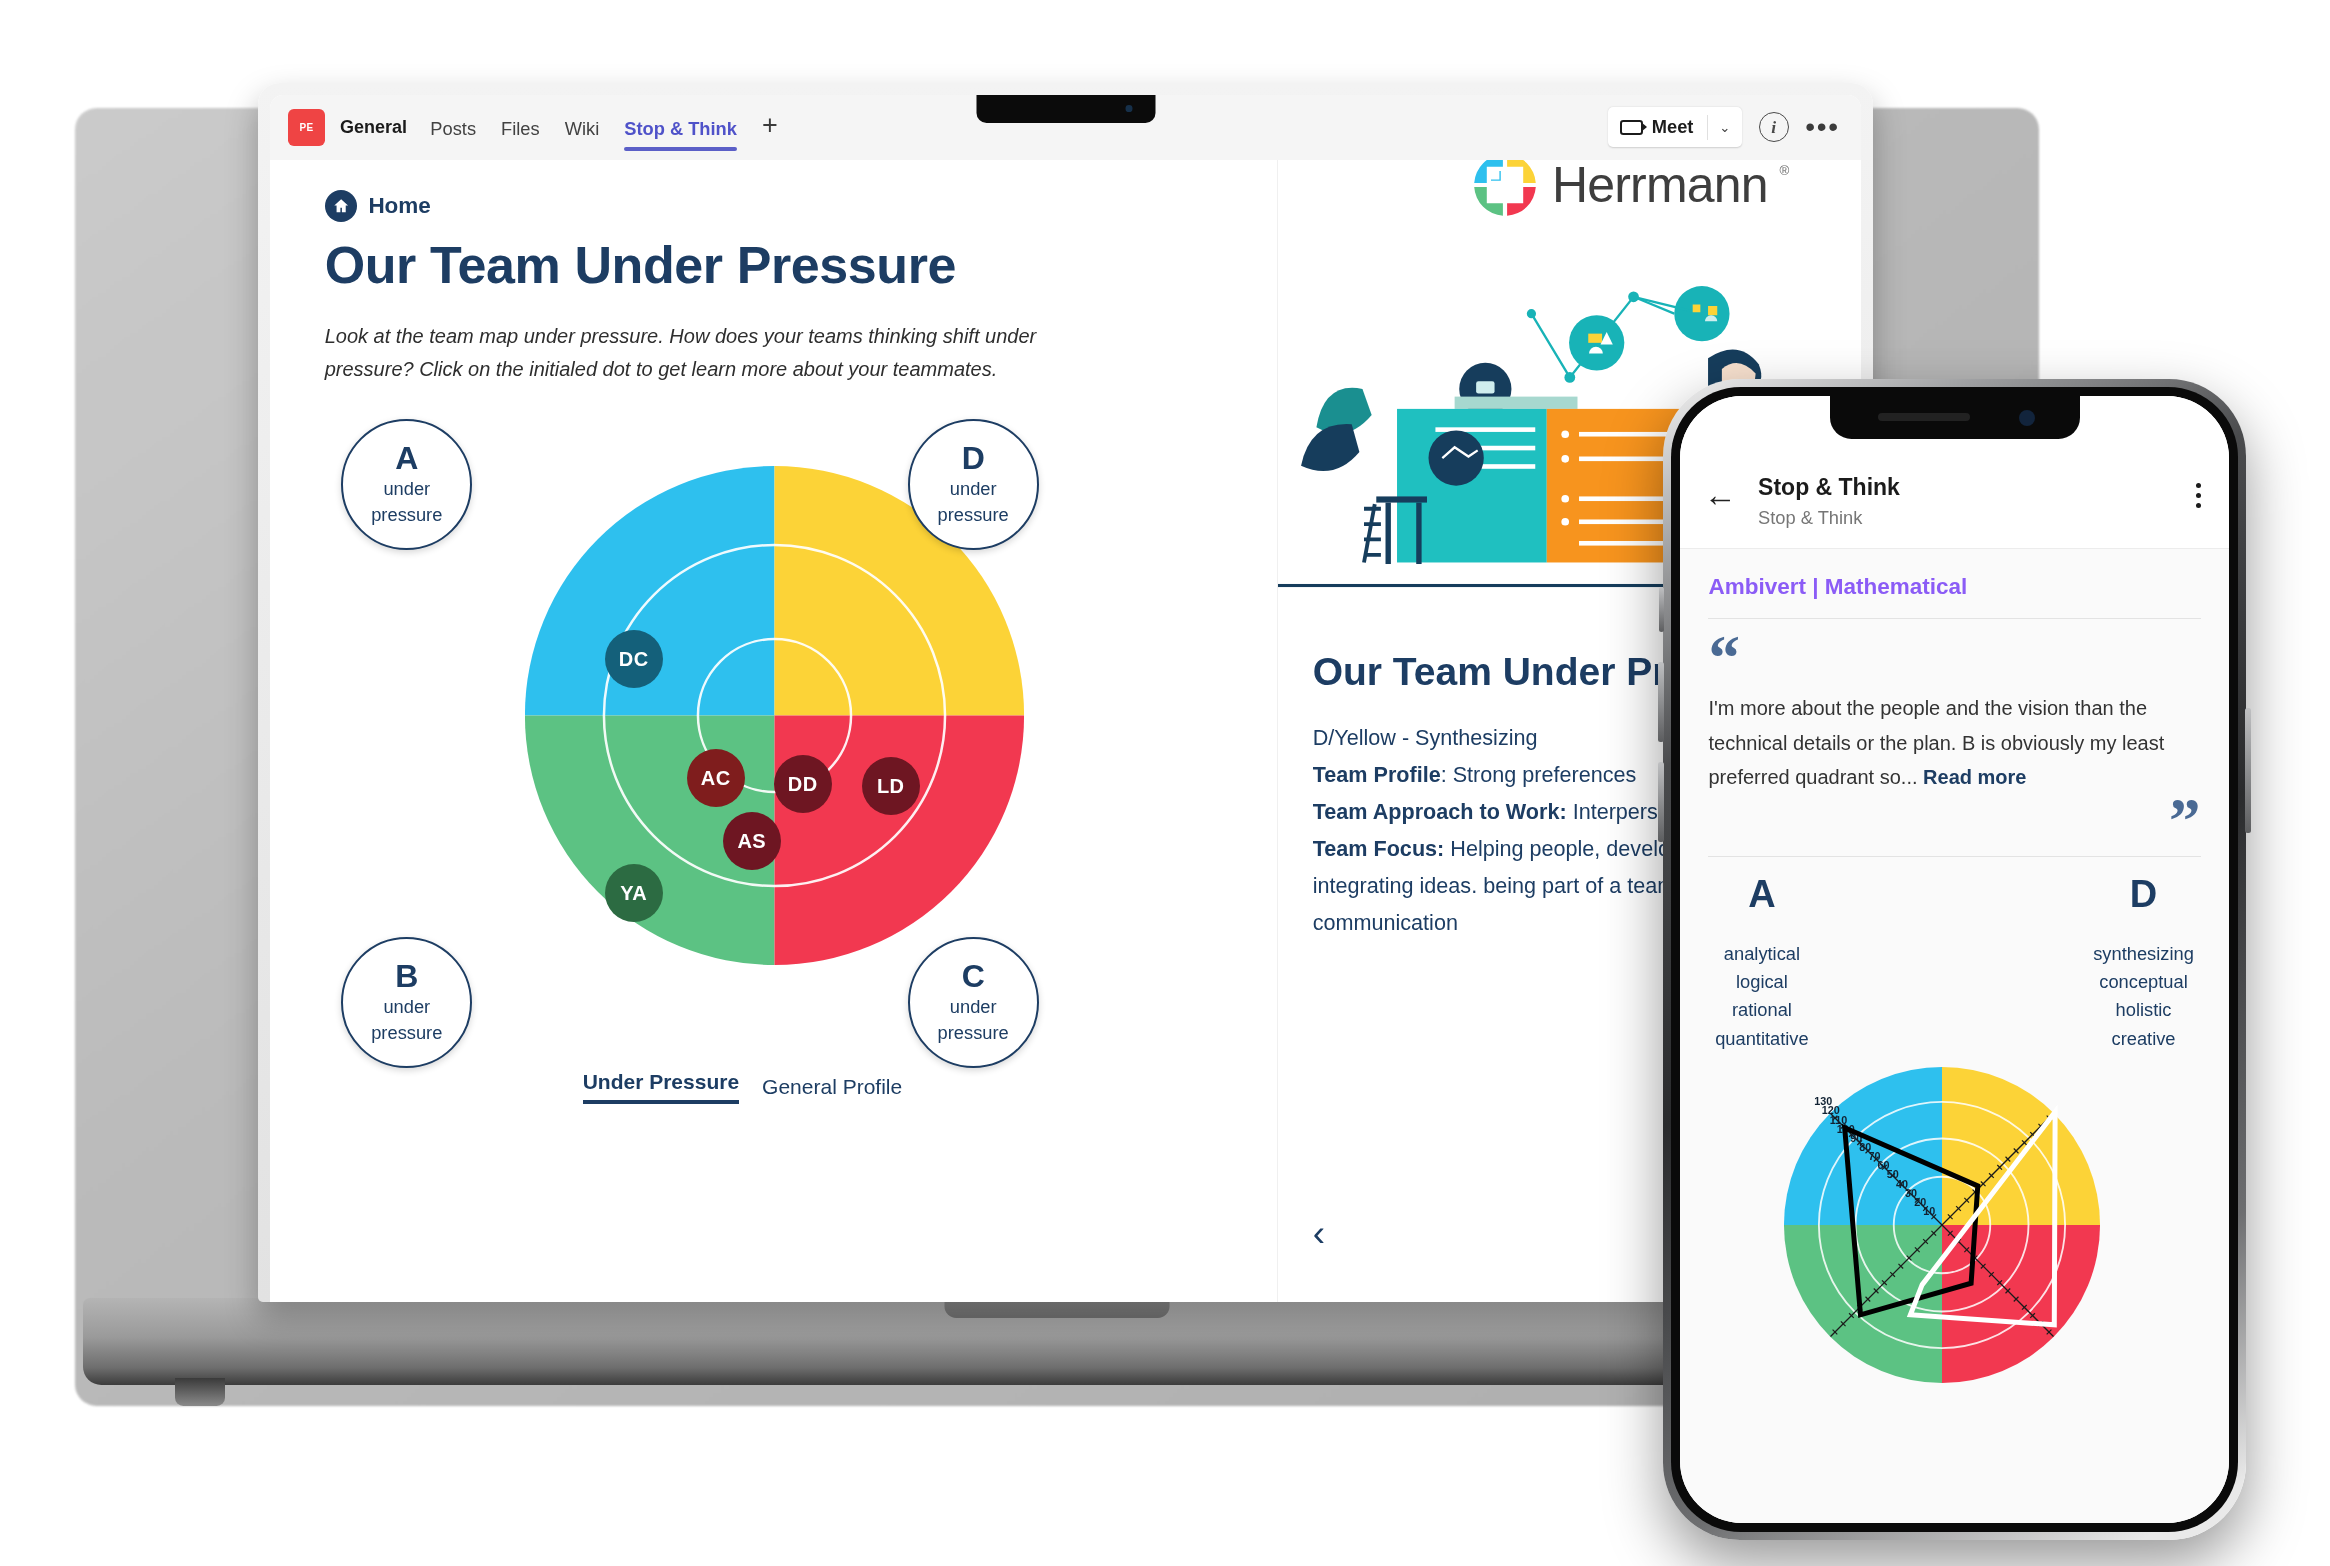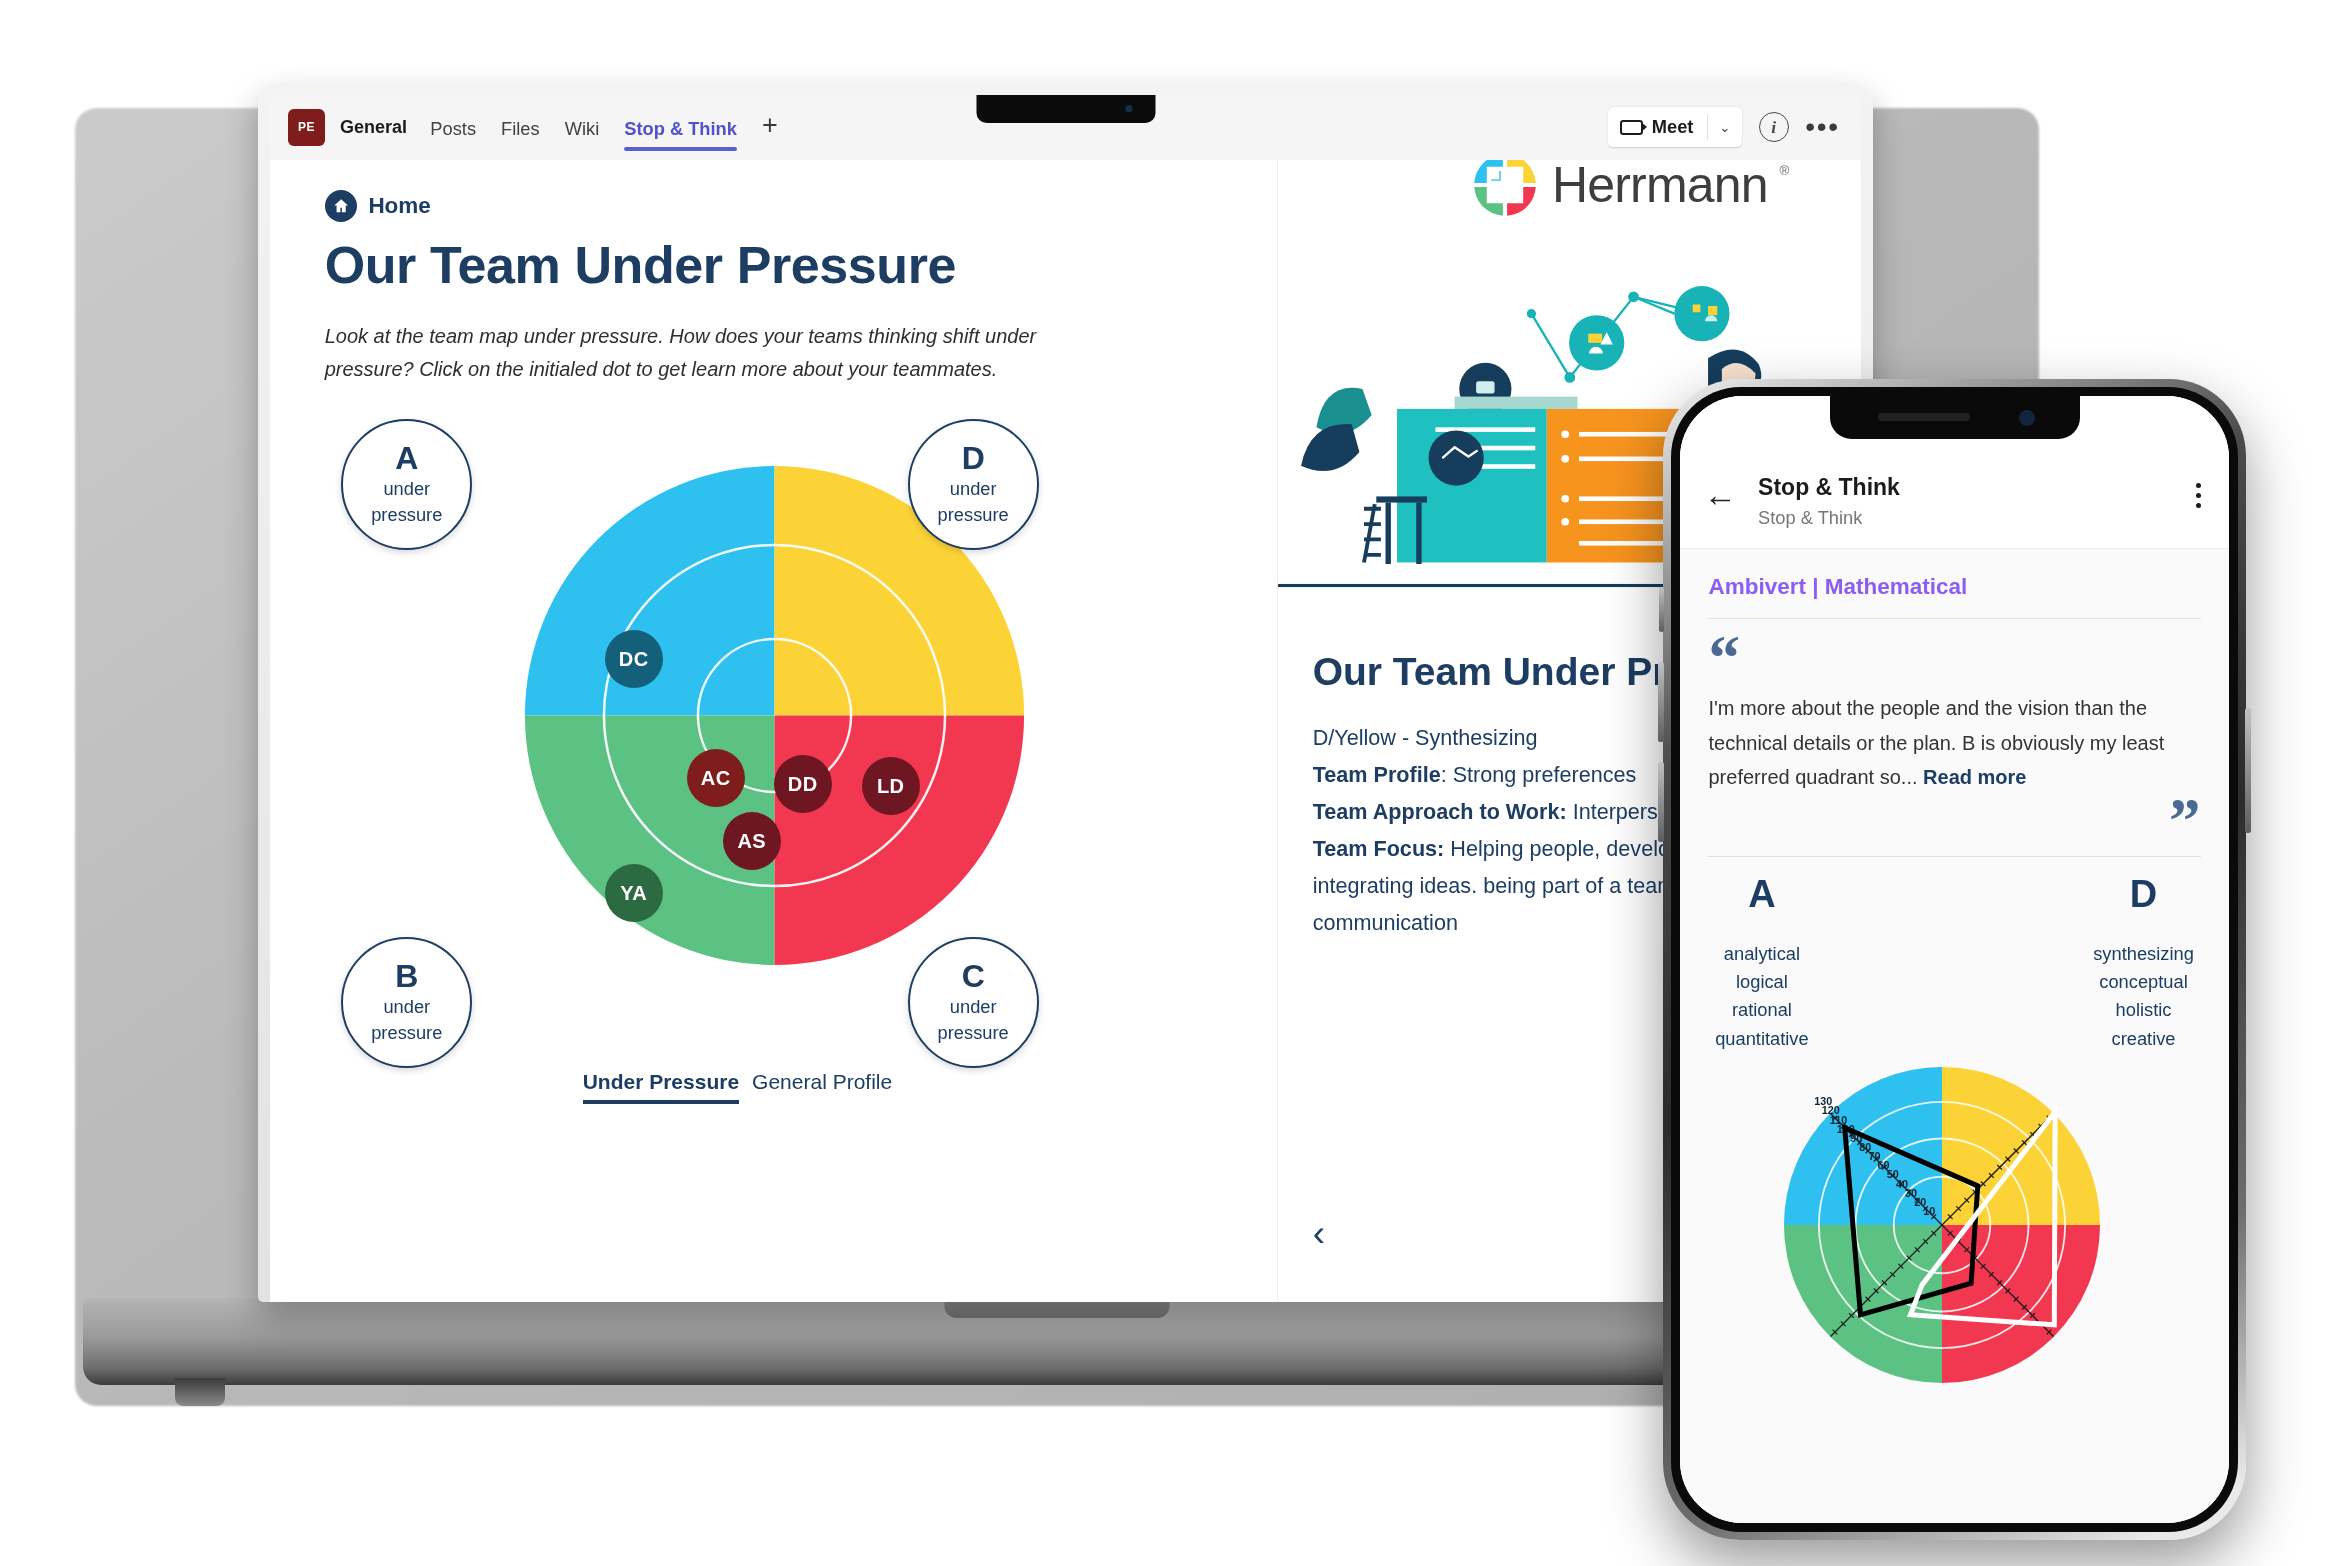--- a/index.html
+++ b/index.html
@@ -53,22 +53,22 @@
     border-radius:0 0 8.3px 8.3px;
   }
 
   
   .teams-bar {
     position:relative; height:65px; background:#f5f5f5;
     display:flex; align-items:center; padding:0 21.6px 0 18.3px; gap:15px;
     z-index:30;
   }
   .team-avatar {
-    width:37px;height:37px;border-radius:5.8px;background:#7f1d1d;
-    color:#fff;font-size:12px;font-weight:600;display:flex;align-items:center;justify-content:center;
+    width:37px;height:37px;border-radius:5.8px;background:#ef4444;
+    color:#fff;font-size:10px;font-weight:600;display:flex;align-items:center;justify-content:center;
     letter-spacing:0.4px;
   }
   .team-title { font-size:18px; font-weight:700; color:#1b1b1b; margin-right:8.3px;}
   .teams-tabs { display:flex; align-items:center; gap:25px; height:100%; }
   .t-tab {
     font-size:18.3px; color:#424242; position:relative; height:100%;
     display:flex; align-items:center; padding-top:3.3px;
   }
   .t-tab.active { color:#4f52c9; font-weight:700; }
   .t-tab.active:after{
@@ -112,21 +112,21 @@
     box-shadow:0 2.5px 7.5px rgba(0,0,0,.16);
     display:flex;flex-direction:column;align-items:center;justify-content:center;
     color:#1d3d63; text-align:center;
   }
   .badge .ltr { font-size:32px; font-weight:700; line-height:1.1;}
   .badge .sub { font-size:18.3px; line-height:1.45; font-weight:400;}
   .badge.a { left:16.6px; top:15px;}
   .badge.d { left:583px; top:15px;}
   .badge.b { left:16.6px; top:533px;}
   .badge.c { left:583px; top:533px;}
-  .tabs-row { position:absolute; left:258px; top:666px; display:flex; gap:13px; align-items:flex-start;}
+  .tabs-row { position:absolute; left:258px; top:666px; display:flex; gap:23px; align-items:center;}
   .pp-tab { font-size:21px; color:#1d3d63; }
   .pp-tab.active { font-weight:700; border-bottom:4.2px solid #1d3d63; padding-bottom:5.8px;}
 
   .dot {
     position:absolute; border-radius:50%; display:flex;align-items:center;justify-content:center;
     color:#fff; font-weight:700; font-size:20px; letter-spacing:0.4px;
   }
 
   
   .right-col { flex:1; position:relative; background:#fff; border-left:0.8px solid #f0f0f0; padding-top:100px; overflow:hidden;}

